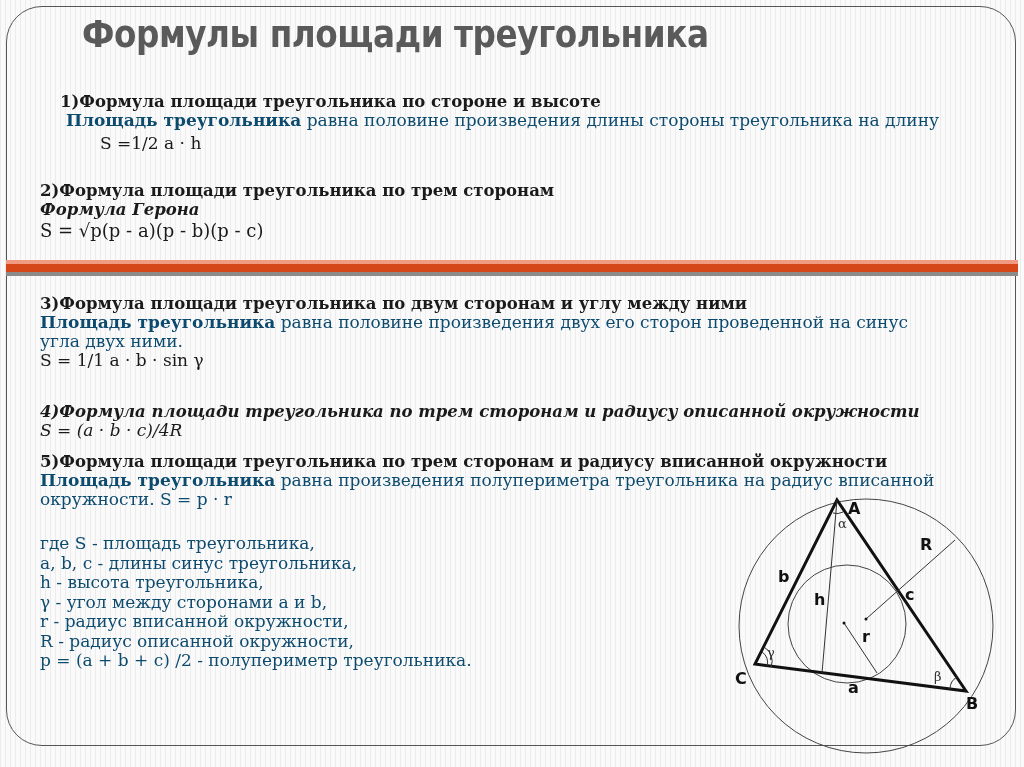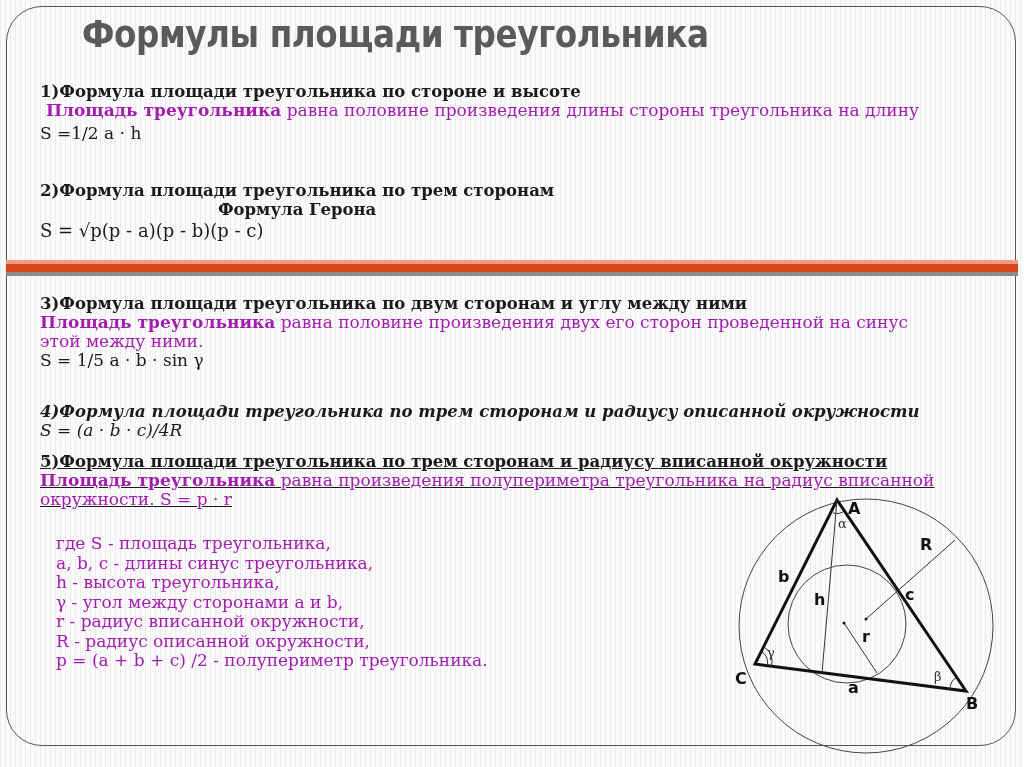--- a/index.html
+++ b/index.html
@@ -31,77 +31,77 @@
   .band {
     position:absolute; left:6px; top:260px; width:1012px; height:18px;
   }
   .band .s1 { position:absolute; left:0; top:0; width:100%; height:4px; background:#f09a82; }
   .band .s2 { position:absolute; left:0; top:4px; width:100%; height:8px; background:#d54718; }
   .band .s3 { position:absolute; left:0; top:12px; width:100%; height:4px; background:#8d8a8a; }
 
   .blk { position:absolute; left:40px; font-size:16.5px; line-height:19px; white-space:nowrap; }
   .b { font-weight:bold; }
   .hd { font-weight:bold; font-size:16.5px; }
-  .it { font-weight:bold;text-align:center; }
-  .body-text { font-size:17px; color:#a21caf; }
+  .it { font-style:italic; font-weight:bold; }
+  .body-text { font-size:17px; color:#0c4a6e; }
   .formula { font-size:17px; }
 
   .diagram { position:absolute; left:730px; top:488px; width:280px; height:280px; }
 </style>
 </head>
 <body>
 
 <div class="slide-bg"></div>
 <div class="frame"></div>
 
 <div class="title">Формулы площади треугольника</div>
 
-<div class="blk" style="top:82px;">
+<div class="blk" style="top:92px;padding-left:20px;">
   <div class="hd">1)Формула площади треугольника по стороне и высоте</div>
   <div class="body-text">
     <span class="b">&nbsp;<span>Площадь треугольника</span></span><span> равна половине произведения длины стороны треугольника на длину</span>
   </div>
-  <div class="formula" style="margin-top:4px;">S =1/2 a · h</div>
+  <div class="formula" style="margin-top:4px;margin-left:40px;">S =1/2 a · h</div>
 </div>
 
 <div class="blk" style="top:181px;">
   <div class="hd">2)Формула площади треугольника по трем сторонам</div>
   <div class="it">Формула Герона</div>
   <div class="formula" style="margin-top:2px; font-size:18px;">S = √p(p - a)(p - b)(p - c)</div>
 </div>
 
 <div class="band">
   <div class="s1"></div>
   <div class="s2"></div>
   <div class="s3"></div>
 </div>
 
 <div class="blk" style="top:294px;">
   <div class="hd">3)Формула площади треугольника по двум сторонам и углу между ними</div>
   <div class="body-text">
     <span class="b">Площадь треугольника</span><span> равна половине произведения двух его сторон проведенной на синус</span>
   </div>
-  <div class="body-text">этой между ними.</div>
-  <div class="formula">S = 1/5 a · b · sin γ</div>
+  <div class="body-text">угла двух ними.</div>
+  <div class="formula">S = 1/1 a · b · sin γ</div>
 </div>
 
 <div class="blk" style="top:402px;font-style:italic;">
   <div class="hd">4)Формула площади треугольника по трем сторонам и радиусу описанной окружности</div>
   <div class="formula">S = (a · b · c)/4R</div>
 </div>
 
-<div class="blk" style="top:452px;text-decoration:underline;">
+<div class="blk" style="top:452px;">
   <div class="hd">5)Формула площади треугольника по трем сторонам и радиусу вписанной окружности</div>
   <div class="body-text">
     <span class="b">Площадь треугольника</span><span> равна произведения полупериметра треугольника на радиус вписанной</span>
   </div>
   <div class="body-text">окружности. S = p · r</div>
 </div>
 
-<div class="blk body-text" style="top:534px; line-height:19.5px;padding-left:16px;">
+<div class="blk body-text" style="top:534px; line-height:19.5px;">
   <div>где S - площадь треугольника,</div>
   <div>a, b, c - длины синус треугольника,</div>
   <div>h - высота треугольника,</div>
   <div>γ - угол между сторонами a и b,</div>
   <div>r - радиус вписанной окружности,</div>
   <div>R - радиус описанной окружности,</div>
   <div>p = (a + b + c)  /2  - полупериметр треугольника.</div>
 </div>
 
 <svg class="diagram" viewBox="730 488 280 280">

